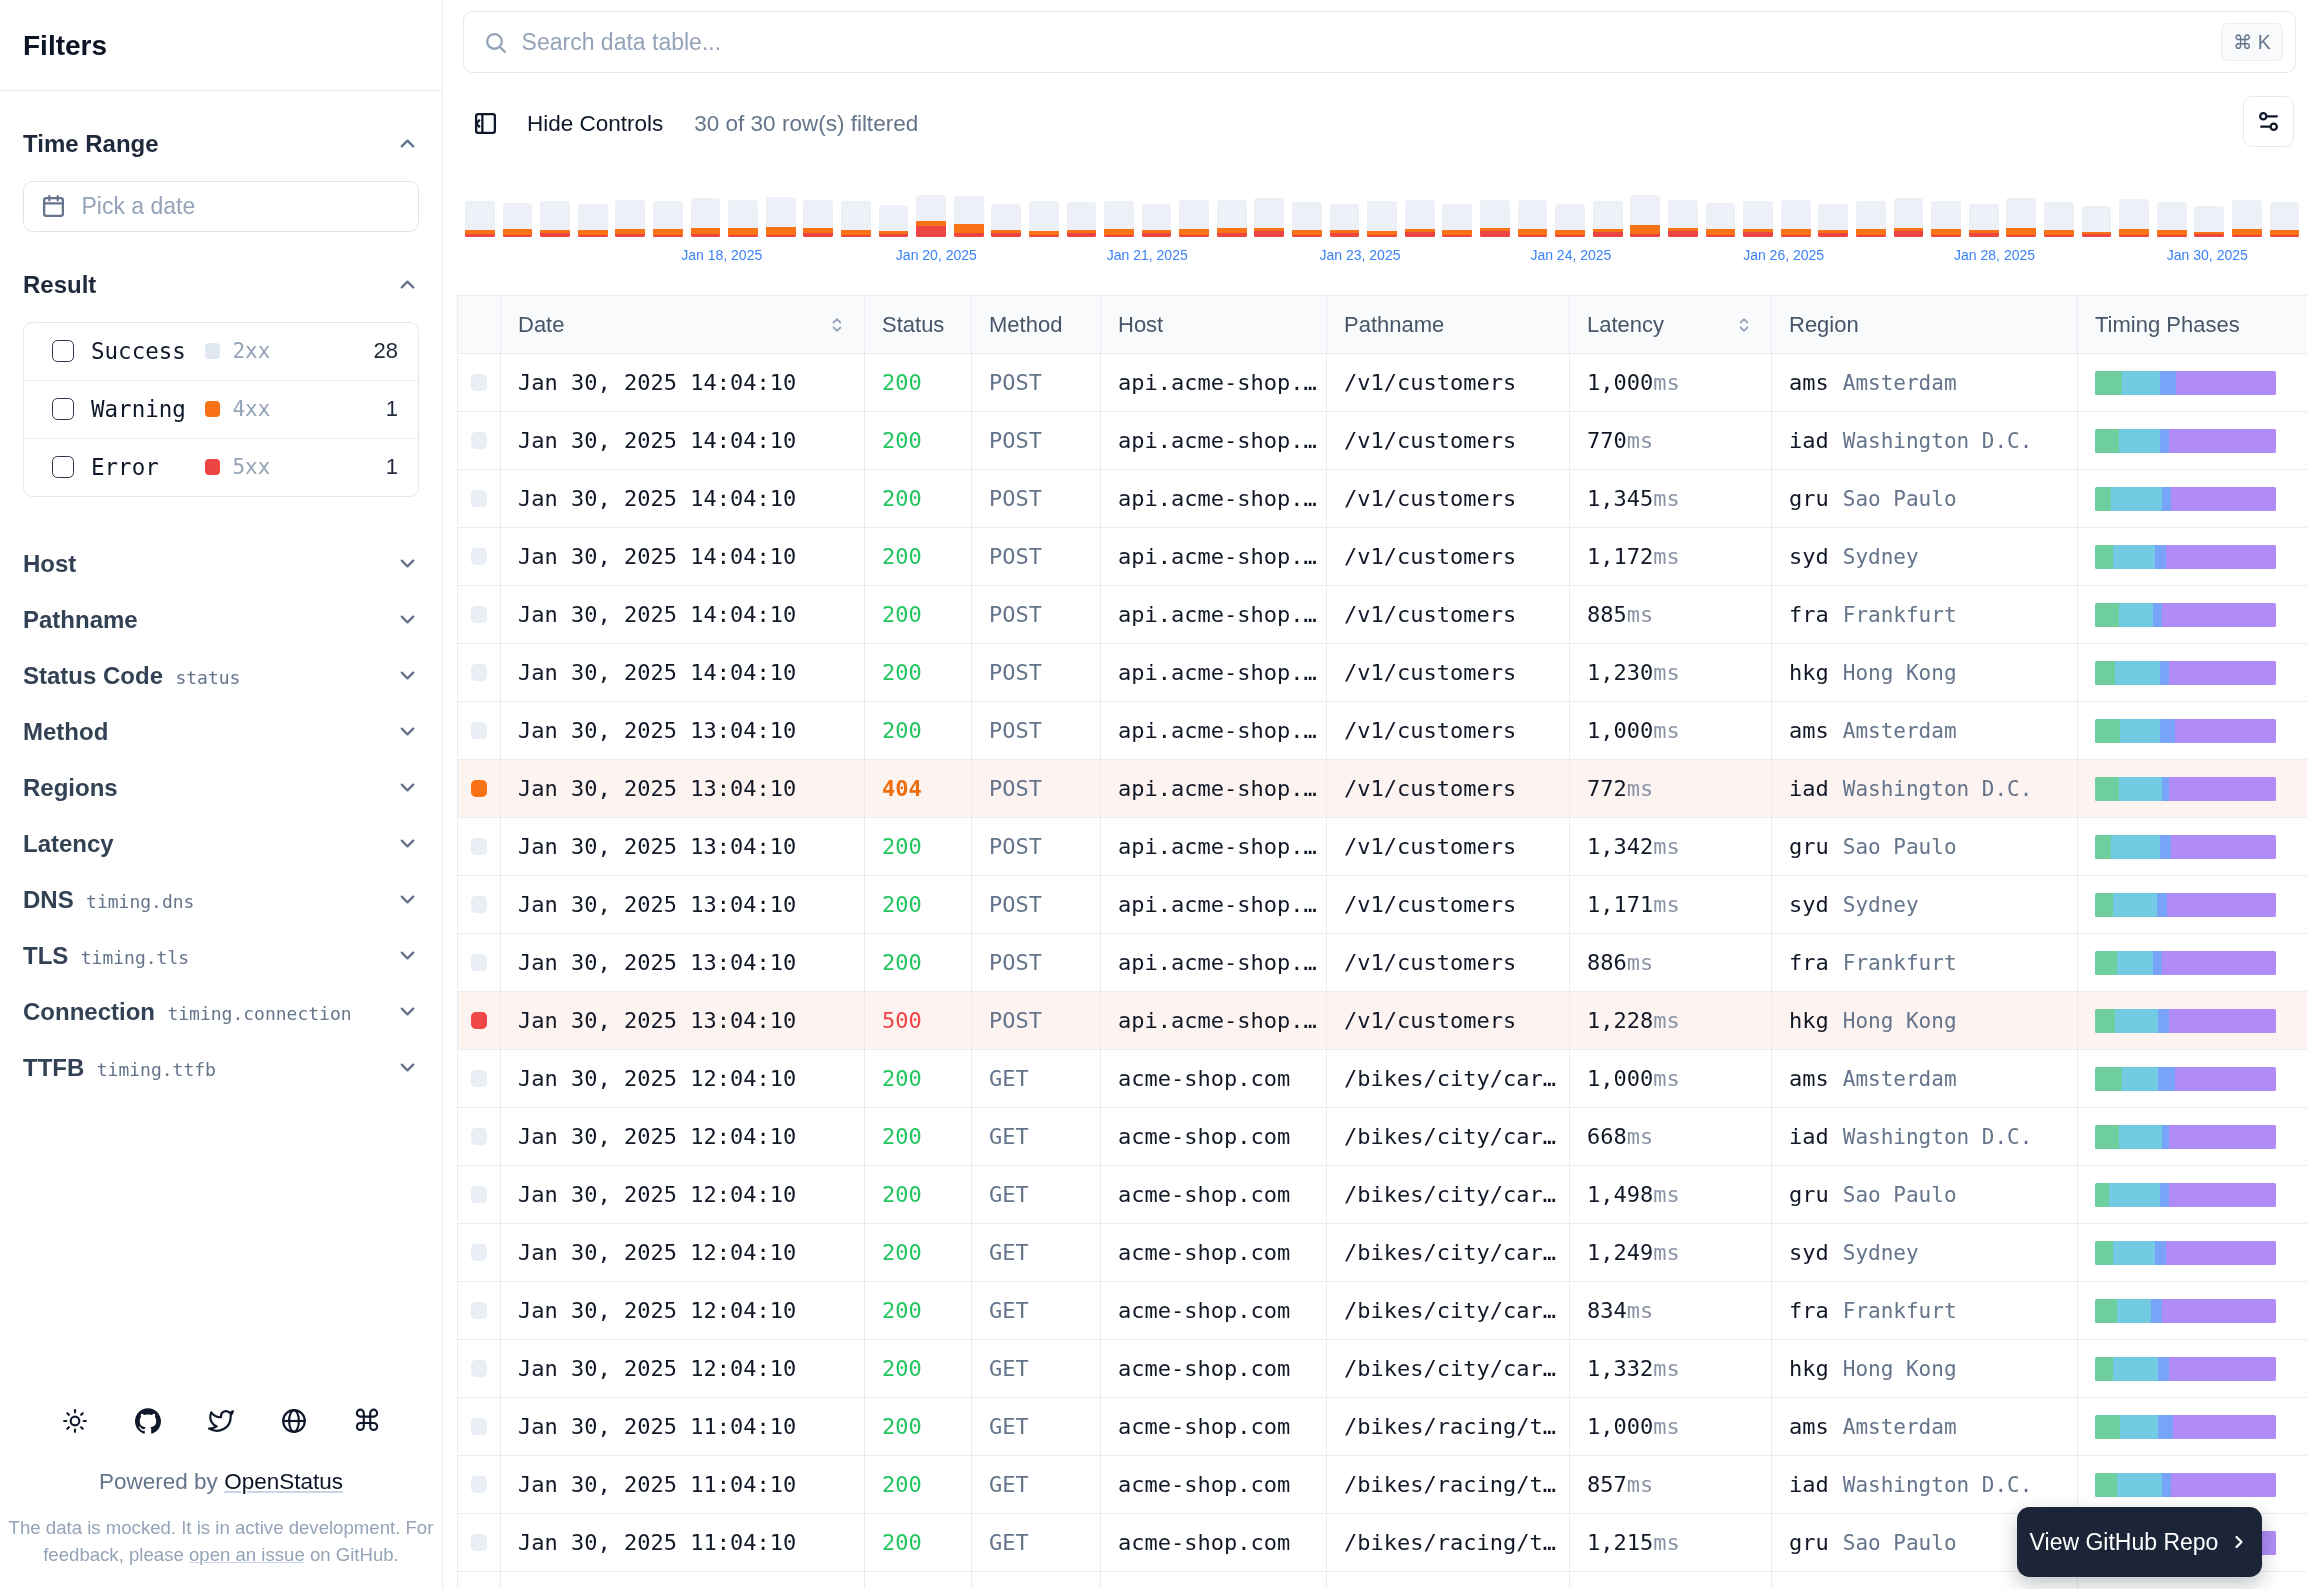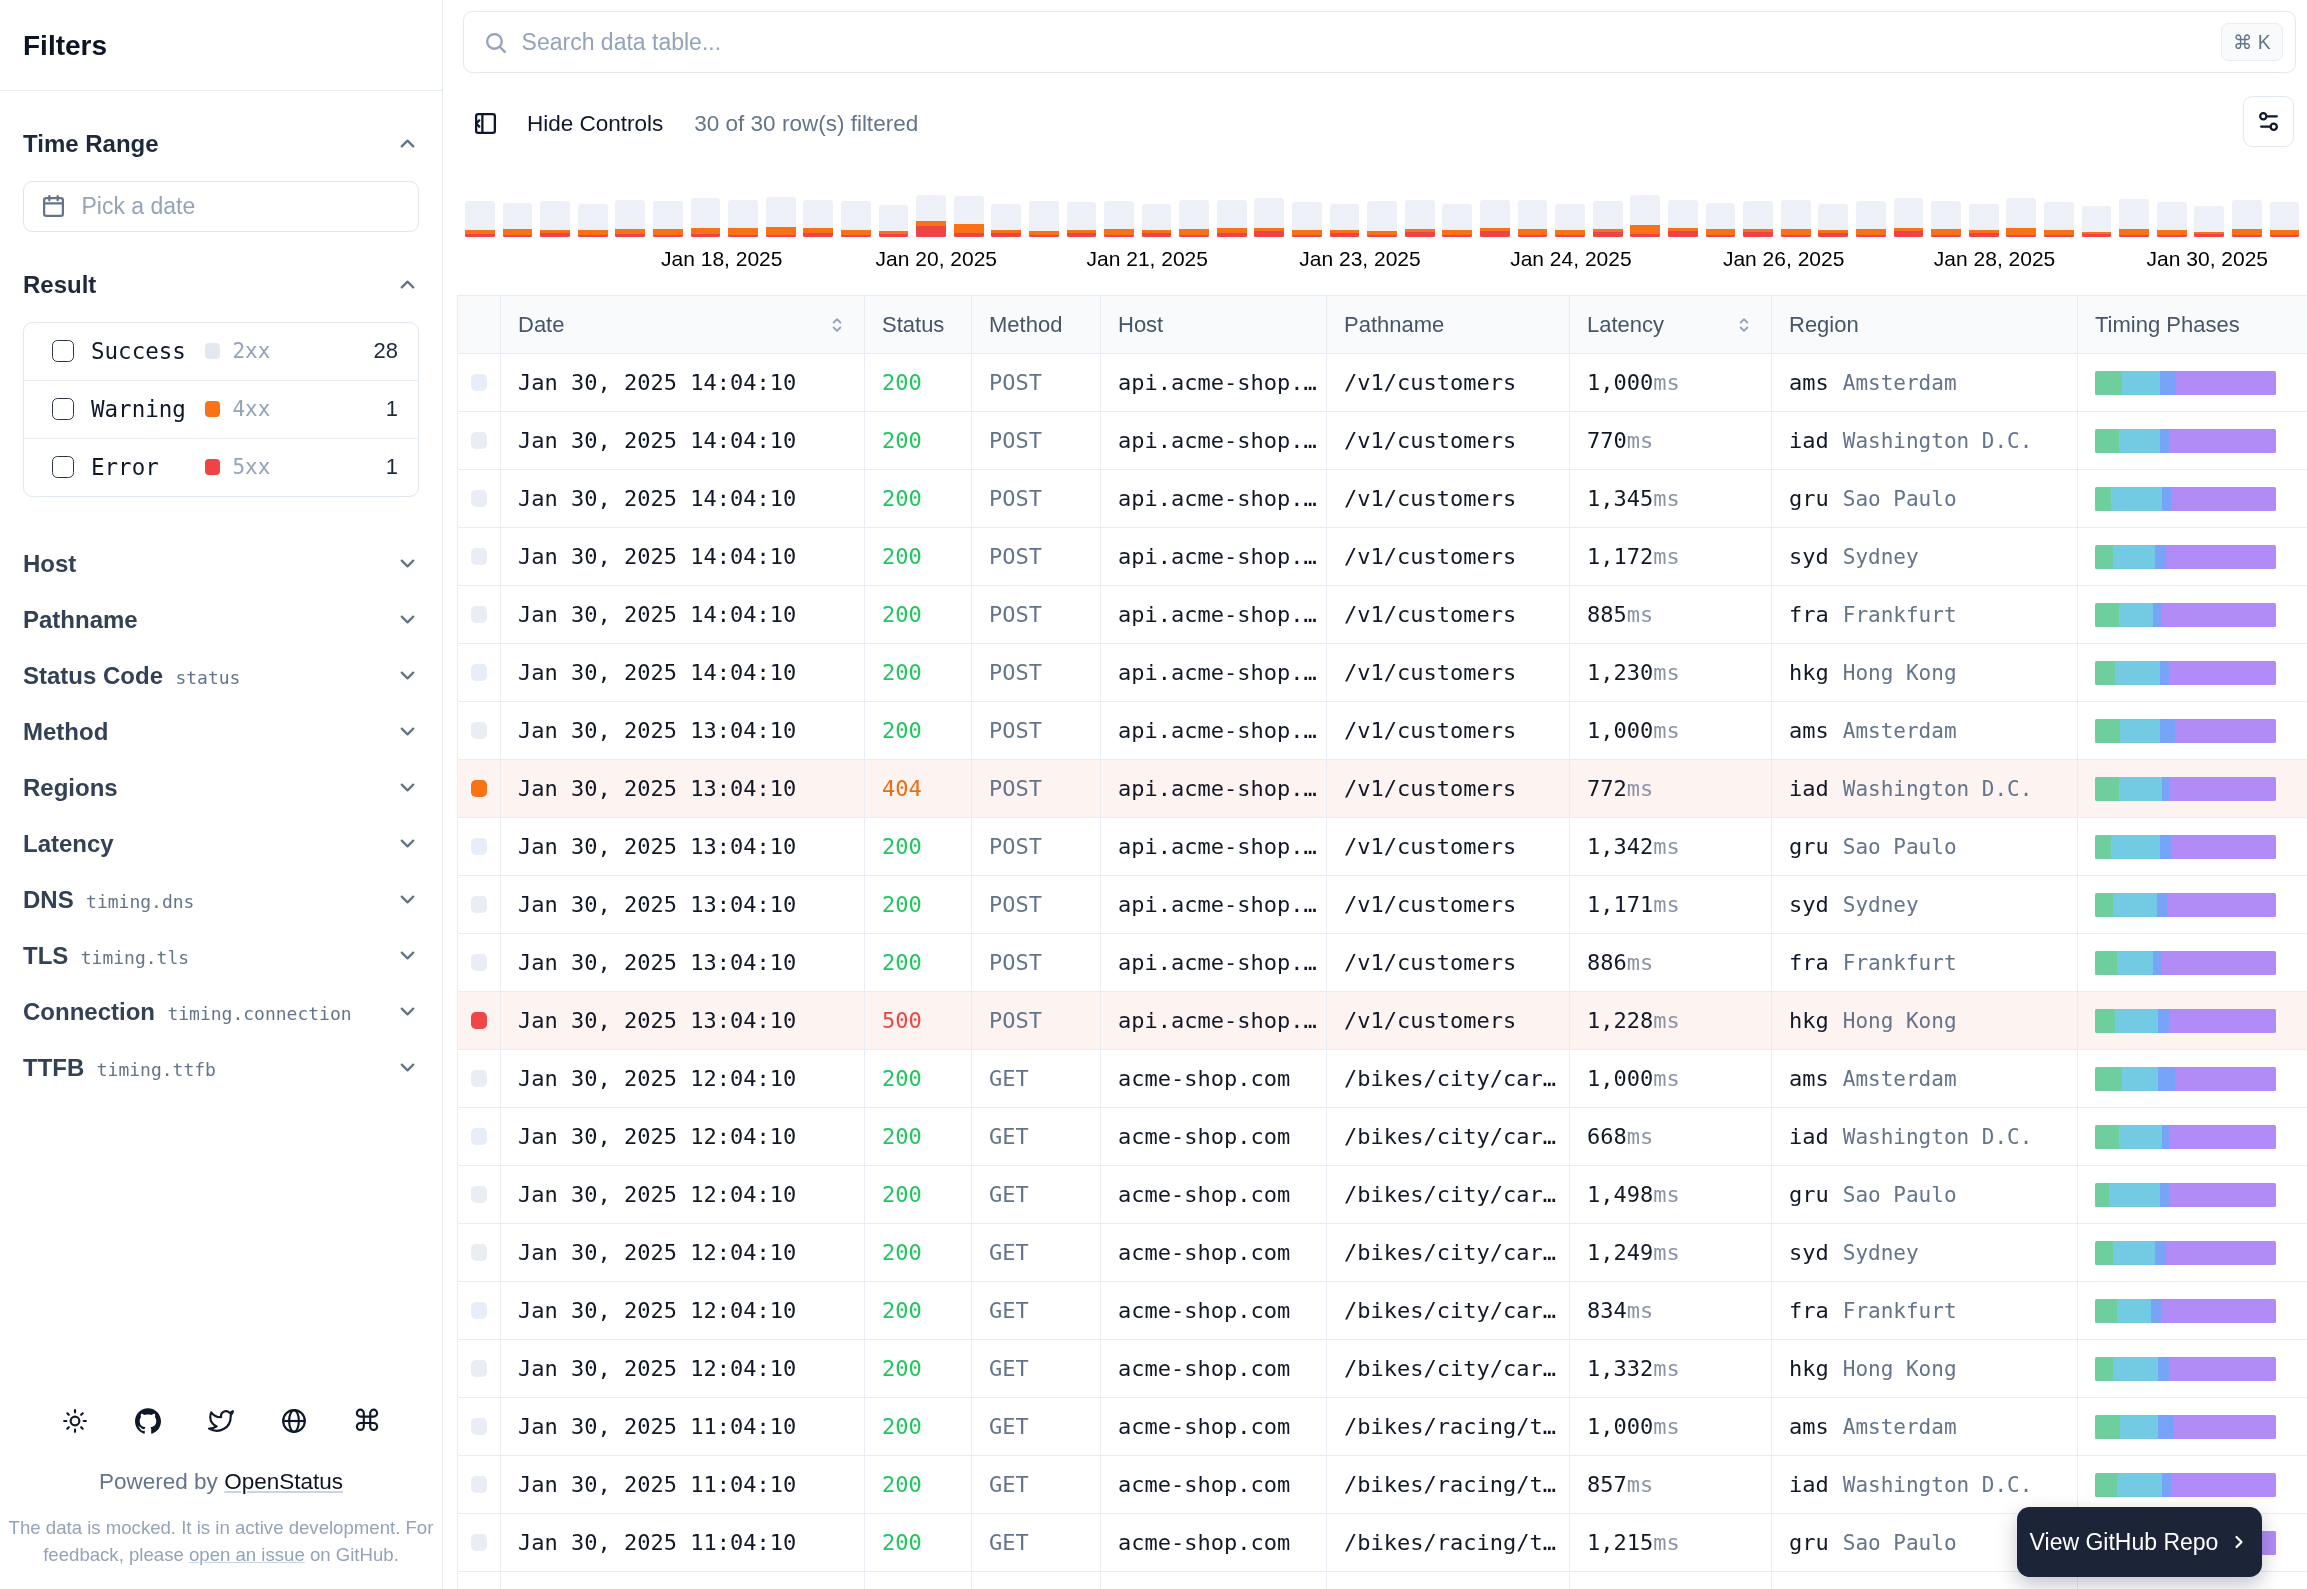--- a/index.html
+++ b/index.html
@@ -50,39 +50,39 @@
   .settings-btn{position:absolute;left:2243px;top:96px;width:51px;height:51px;border:0.8px solid #e2e8f0;border-radius:9.3px;box-sizing:border-box;display:flex;align-items:center;justify-content:center;cursor:pointer;background:#fff;}
   .icon-md{width:25px;height:25px;stroke:#0f172a;fill:none;stroke-width:2.2;stroke-linecap:round;stroke-linejoin:round;}
 
   
   .histo{position:absolute;left:465px;top:197px;width:1834px;height:40px;display:flex;align-items:flex-end;gap:7.8px;}
   .hbar{flex:1;display:flex;flex-direction:column;justify-content:flex-end;cursor:pointer;}
   .hbar .g{background:#edf1f7;border-radius:3.1px 3.1px 0 0;}
   .hbar .o{background:#f97316;}
   .hbar .r{background:#ef4444;border-radius:0 0 1.6px 1.6px;}
   .histo-labels{position:absolute;left:465px;top:247px;width:1834px;height:28px;}
-  .histo-labels span{position:absolute;transform:translateX(-50%);font-size:21px;color:#000000;white-space:nowrap;}
+  .histo-labels span{position:absolute;transform:translateX(-50%);font-size:14px;color:#3b82f6;white-space:nowrap;}
 
   
   .table{position:absolute;left:457px;top:295px;width:1850px;height:1295px;overflow:hidden;border-left:0.8px solid #e9edf3;border-top:0.8px solid #e9edf3;box-sizing:border-box;}
   :root{}
   .thead{display:grid;grid-template-columns:43px 364px 107px 129px 226px 243px 202px 306px 229px;height:58px;background:#f8fafc;border-bottom:0.8px solid #e9edf3;box-sizing:border-box;}
   .hcell{display:flex;align-items:center;justify-content:space-between;padding:0 17px;border-right:0.8px solid #e9edf3;font-size:22px;font-weight:500;color:#475569;white-space:nowrap;overflow:hidden;cursor:pointer;}
   .hcell:last-child{border-right:none;}
   .sort-ic{width:20px;height:20px;stroke:#94a3b8;fill:none;stroke-width:2.2;stroke-linecap:round;stroke-linejoin:round;flex:none;}
   .trow{display:grid;grid-template-columns:43px 364px 107px 129px 226px 243px 202px 306px 229px;height:58px;border-bottom:0.8px solid #e9edf3;box-sizing:border-box;background:#fff;cursor:pointer;}
   .trow.warn,.trow.err{background:#fdf3f1;}
   .cell{display:flex;align-items:center;padding:0 17px;border-right:0.8px solid #e9edf3;overflow:hidden;white-space:nowrap;font-family:"DejaVu Sans Mono",monospace;font-size:22px;color:#111827;box-sizing:border-box;}
   .cell:last-child{border-right:none;}
   .c-ind{justify-content:center;padding:0;}
   .ind{width:16.3px;height:16.3px;border-radius:4.7px;background:#e9eef5;}
   .warn .ind{background:#f97316;}
   .err .ind{background:#ef4747;}
   .c-status.ok{color:#22c55e;}
-  .c-status.warn{color:#ed6c0c;}
+  .c-status.warn{color:#ed6c0c;font-weight:bold;}
   .c-status.err{color:#ef4444;}
   .c-method{color:#64748b;}
   .dim{color:#8a94a6;}
   .c-region{gap:14px;}
   .c-region .city{color:#64748b;font-size:21px;}
   .tp-bar{display:flex;width:181px;height:24px;overflow:hidden;border-radius:1.6px;}
   .tp-bar i{display:block;height:100%;}
 
   
   .gh-btn{position:absolute;left:2017px;top:1507px;width:245px;height:70px;background:#1b2537;border-radius:12.4px;display:flex;align-items:center;justify-content:center;gap:11px;color:#fff;font-size:23px;font-weight:500;cursor:pointer;box-shadow:0 7.8px 20px rgba(15,23,42,.25);}

